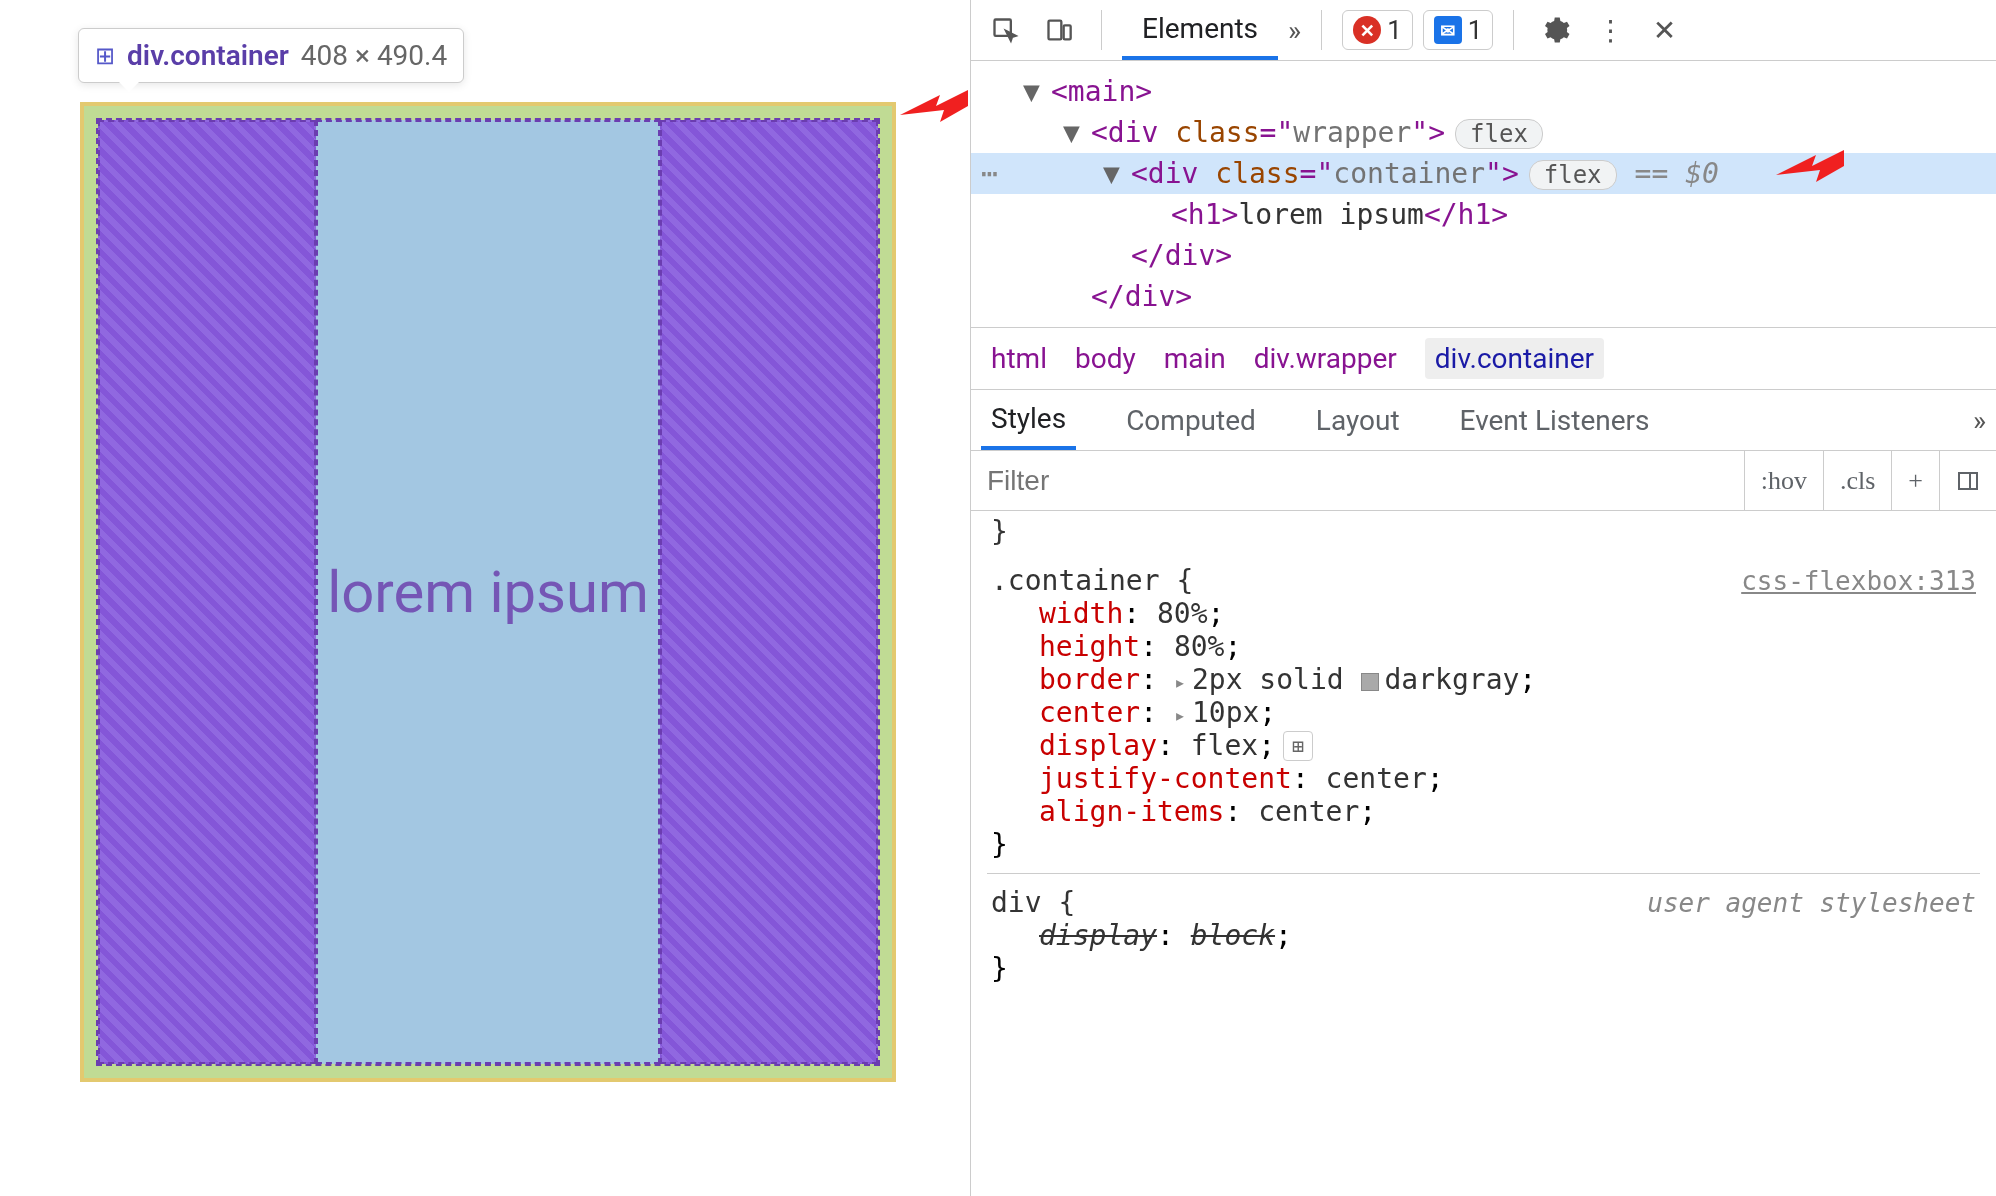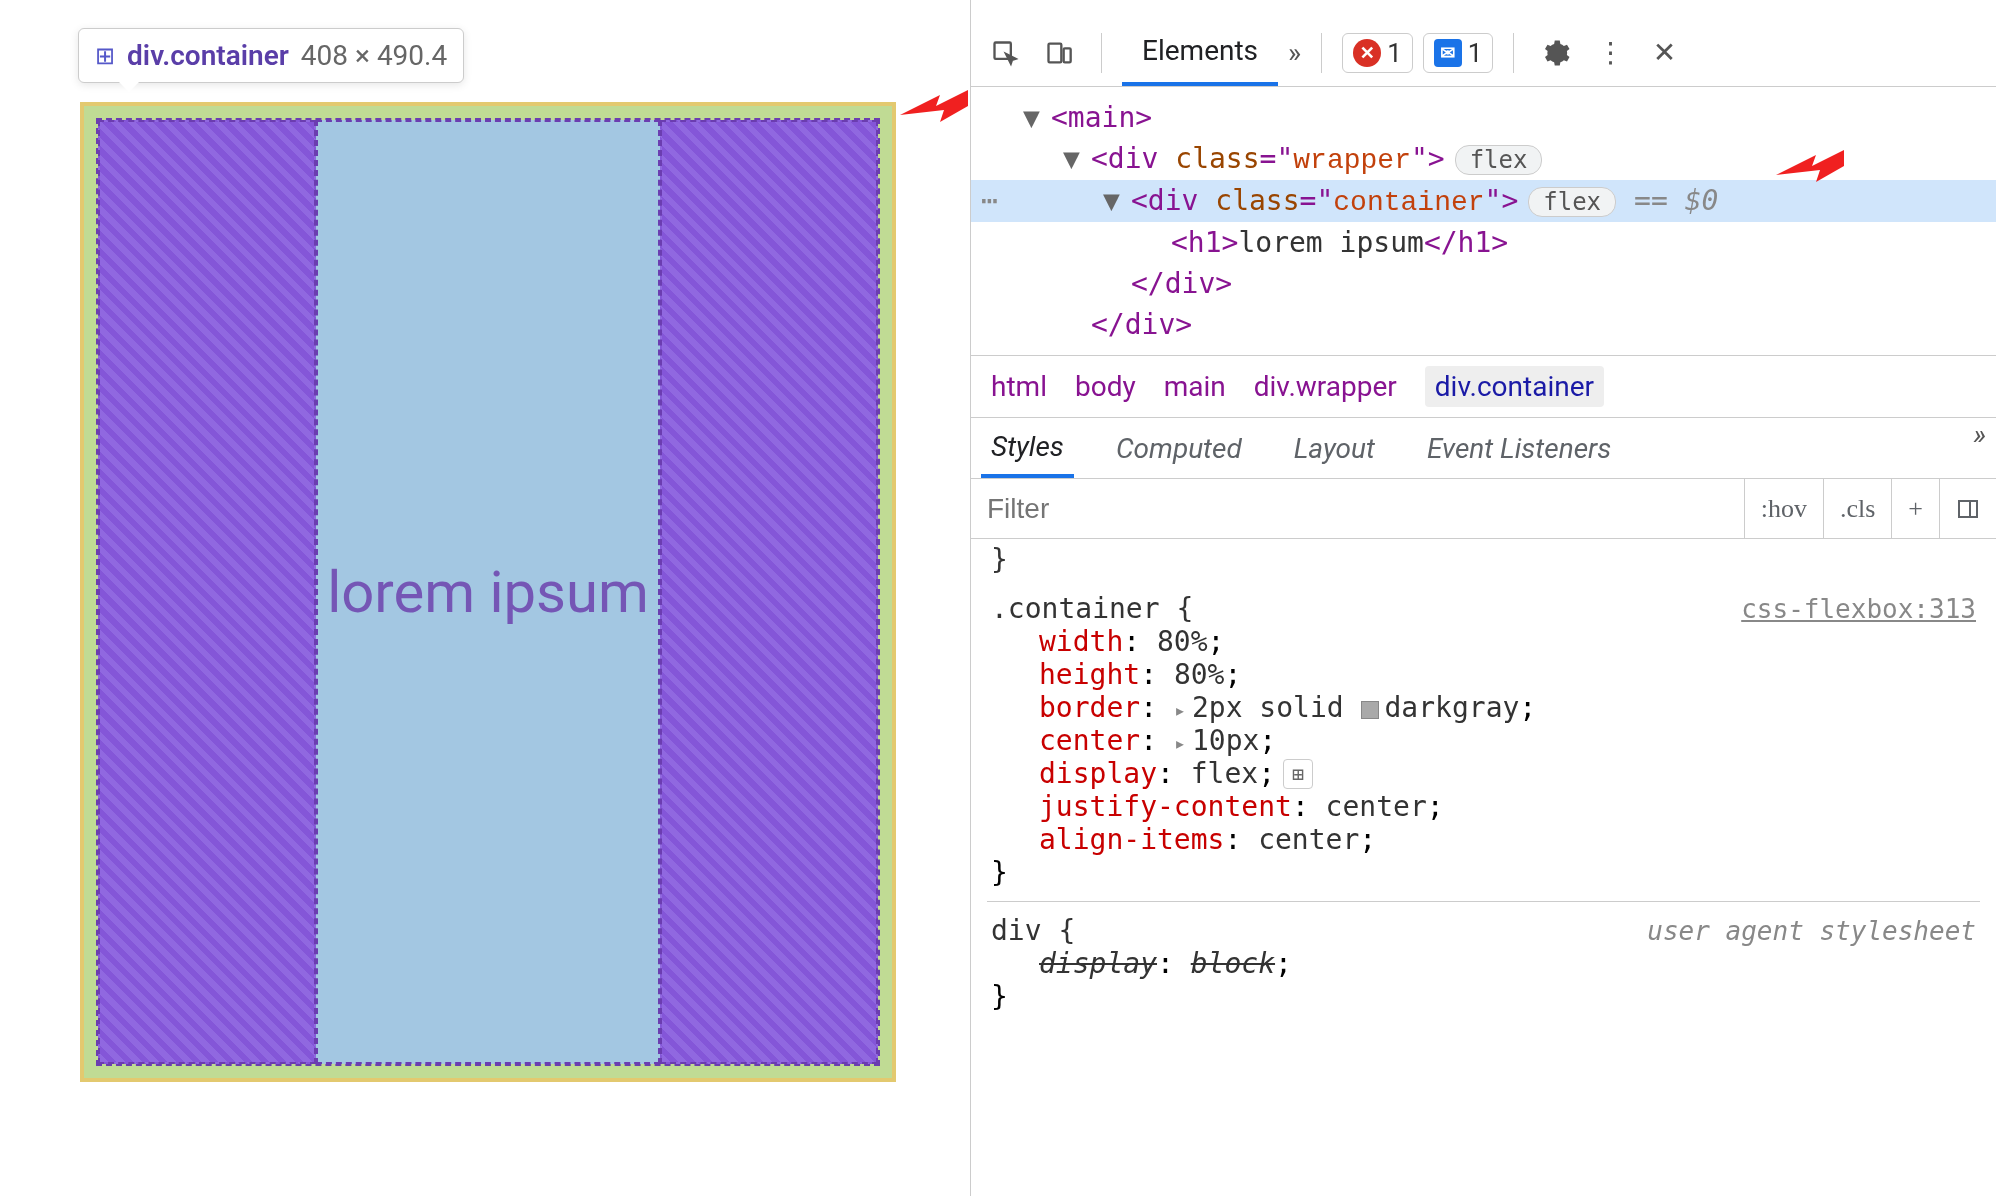--- a/index.html
+++ b/index.html
@@ -95,29 +95,28 @@
     .arrow-tl {
       position: absolute;
       top: 70px;
       left: 900px;
       color: #f02020;
       font-size: 60px;
     }
 
     
     .dt-toolbar {
-      height: 68px;
+      height: 61px;
       display: flex;
       align-items: center;
       border-bottom: 1px solid #ccc;
       padding: 0 12px;
       gap: 10px;
       font-size: 28px;
       color: #333;
-      margin-top: 19px;
     }
     .dt-toolbar .icon-btn {
       width: 44px;
       height: 44px;
       display: flex;
       align-items: center;
       justify-content: center;
       color: #555;
       font-size: 28px;
       border: none;
@@ -172,21 +171,21 @@
     .dt-line.indent3 { padding-left: 160px; }
     .dt-line.indent4 { padding-left: 200px; }
     .dt-line.selected { background: #d0e5fb; }
     .dt-line .triangle { color: #666; position:absolute; left:0; }
     .indent1 .triangle { left: 52px; }
     .indent2 .triangle { left: 92px; }
     .indent3 .triangle { left: 132px; }
     .tag-bracket { color: #881391; }
     .tag-name { color: #881391; }
     .attr-name { color: #994500; }
-    .attr-val { color: #c2410c; font-family: Liberation Mono, monospace; }
+    .attr-val { color: #737373; }
     .tag-text { color: #333; }
     .flex-badge {
       display: inline-block;
       background: #f1f3f4;
       border: 1px solid #ccc;
       color: #555;
       border-radius: 14px;
       padding: 0 14px;
       font-size: 24px;
       margin-left: 10px;
@@ -214,28 +213,27 @@
       height: 62px;
       border-top: 1px solid #ccc;
       font-size: 28px;
       color: #881391;
     }
     .dt-breadcrumb .crumb.active { background: #eee; padding: 4px 10px; border-radius: 4px; color: #1a1aa6; }
 
     
     .dt-subtabs {
       display: flex;
-      align-items: flex-start;
+      align-items: center;
       height: 62px;
       border-top: 1px solid #ccc;
       border-bottom: 1px solid #ccc;
       font-size: 28px;
       padding: 0 10px;
-      gap: 32px;
-      font-style: italic;
+      gap: 40px;
     }
     .dt-subtabs .subtab {
       padding: 0 10px;
       height: 100%;
       display: flex;
       align-items: center;
       color: #5f6368;
       cursor: pointer;
     }
     .dt-subtabs .subtab.active {

